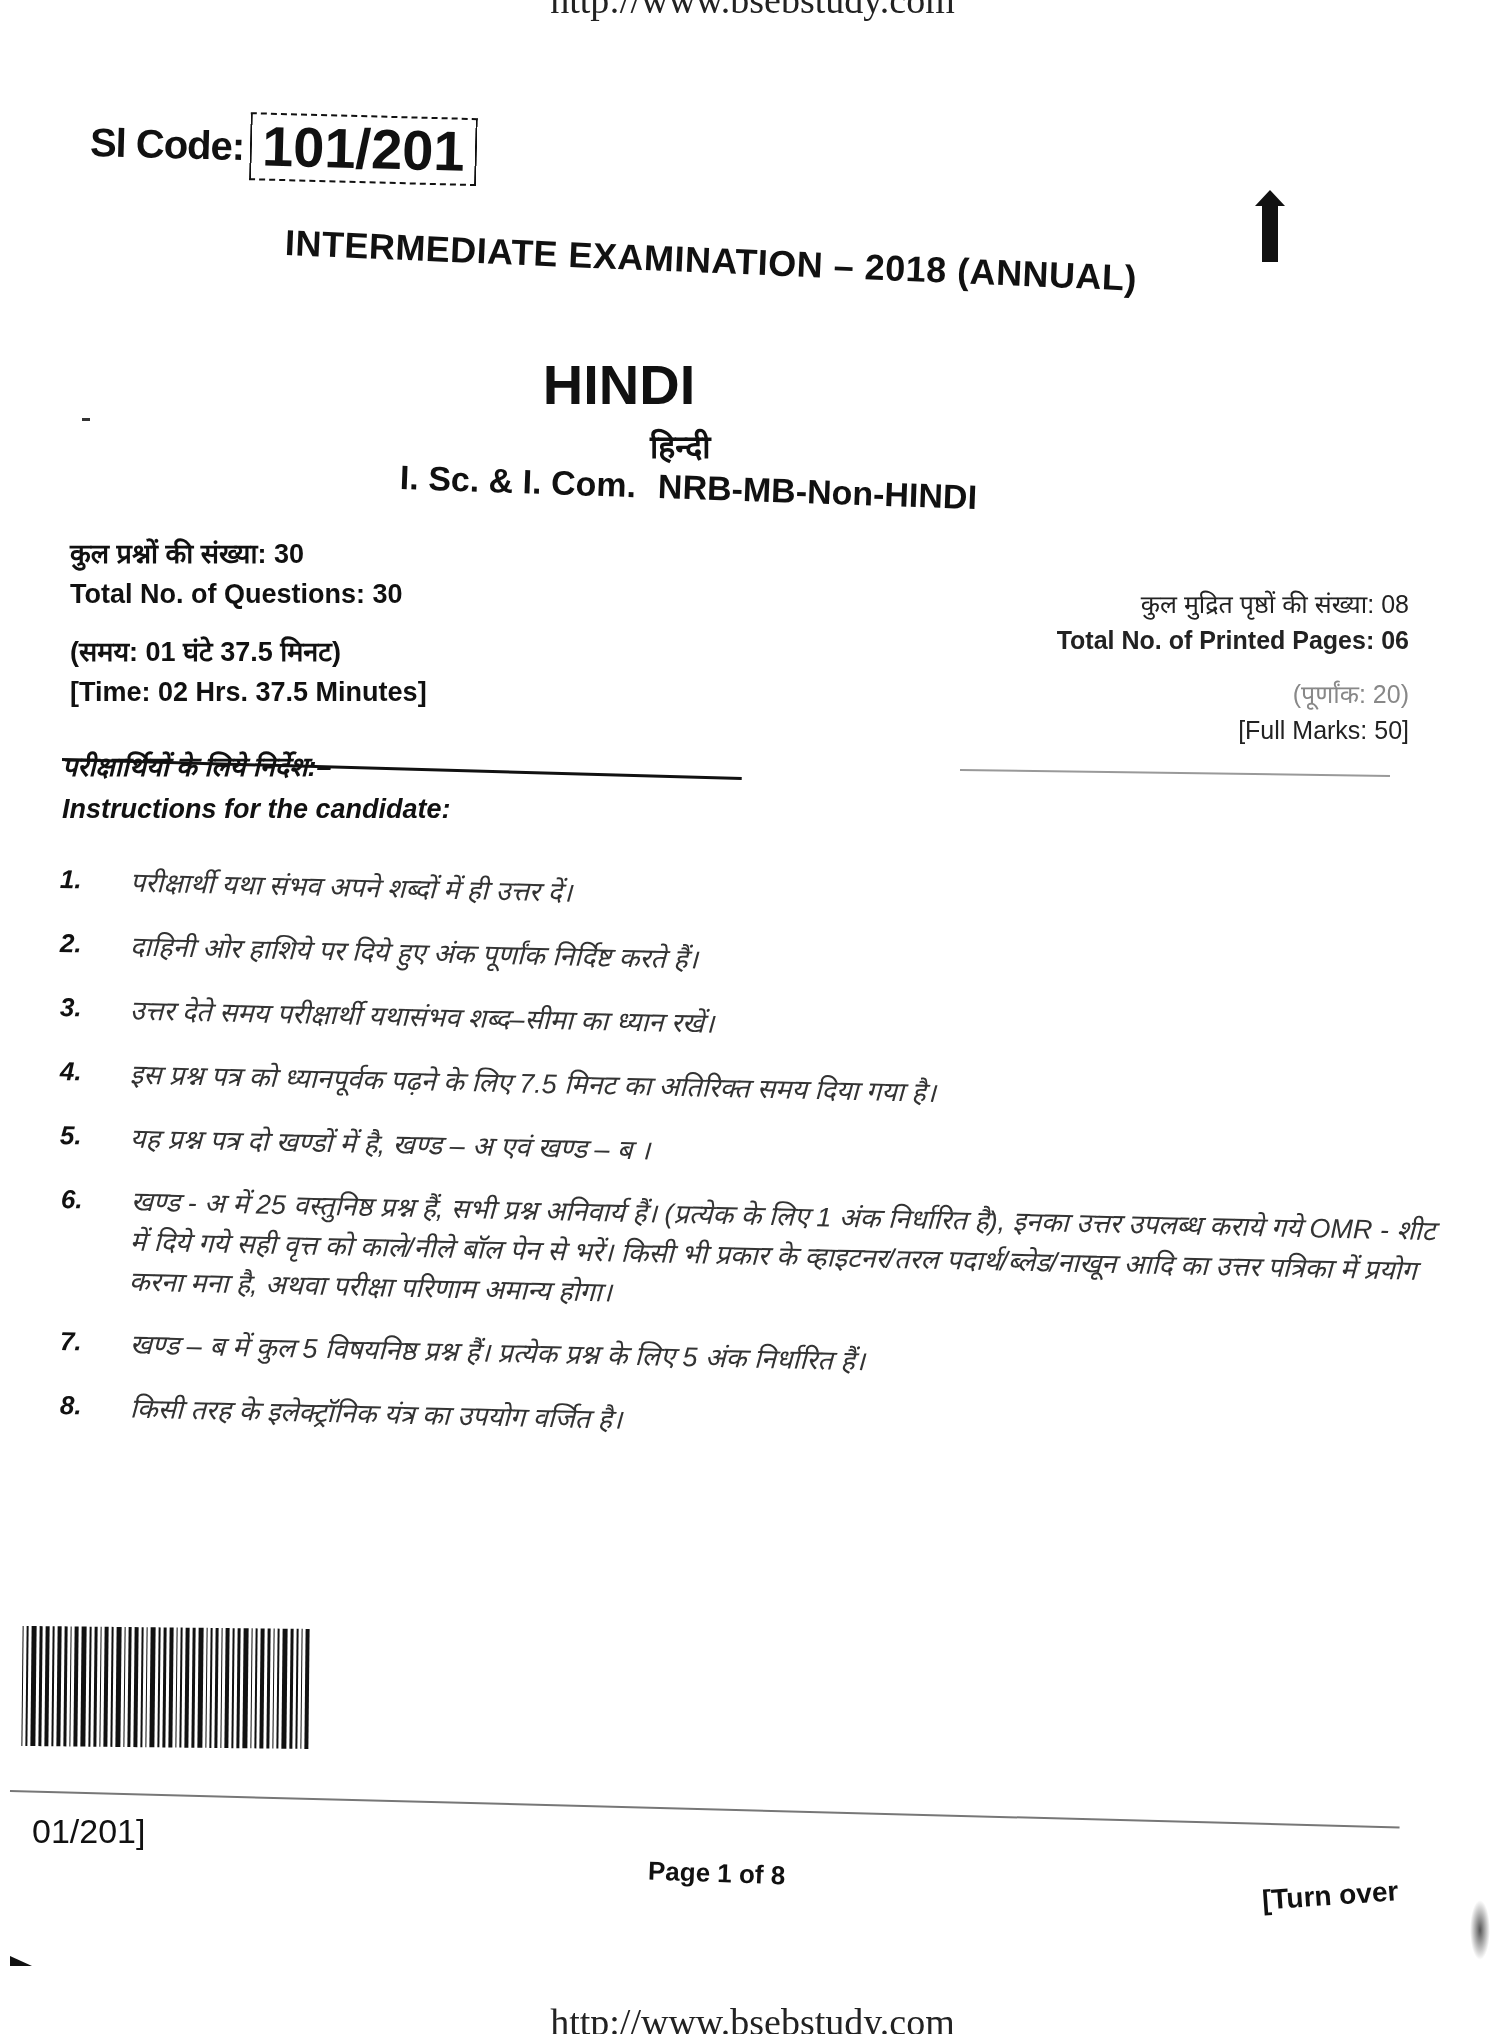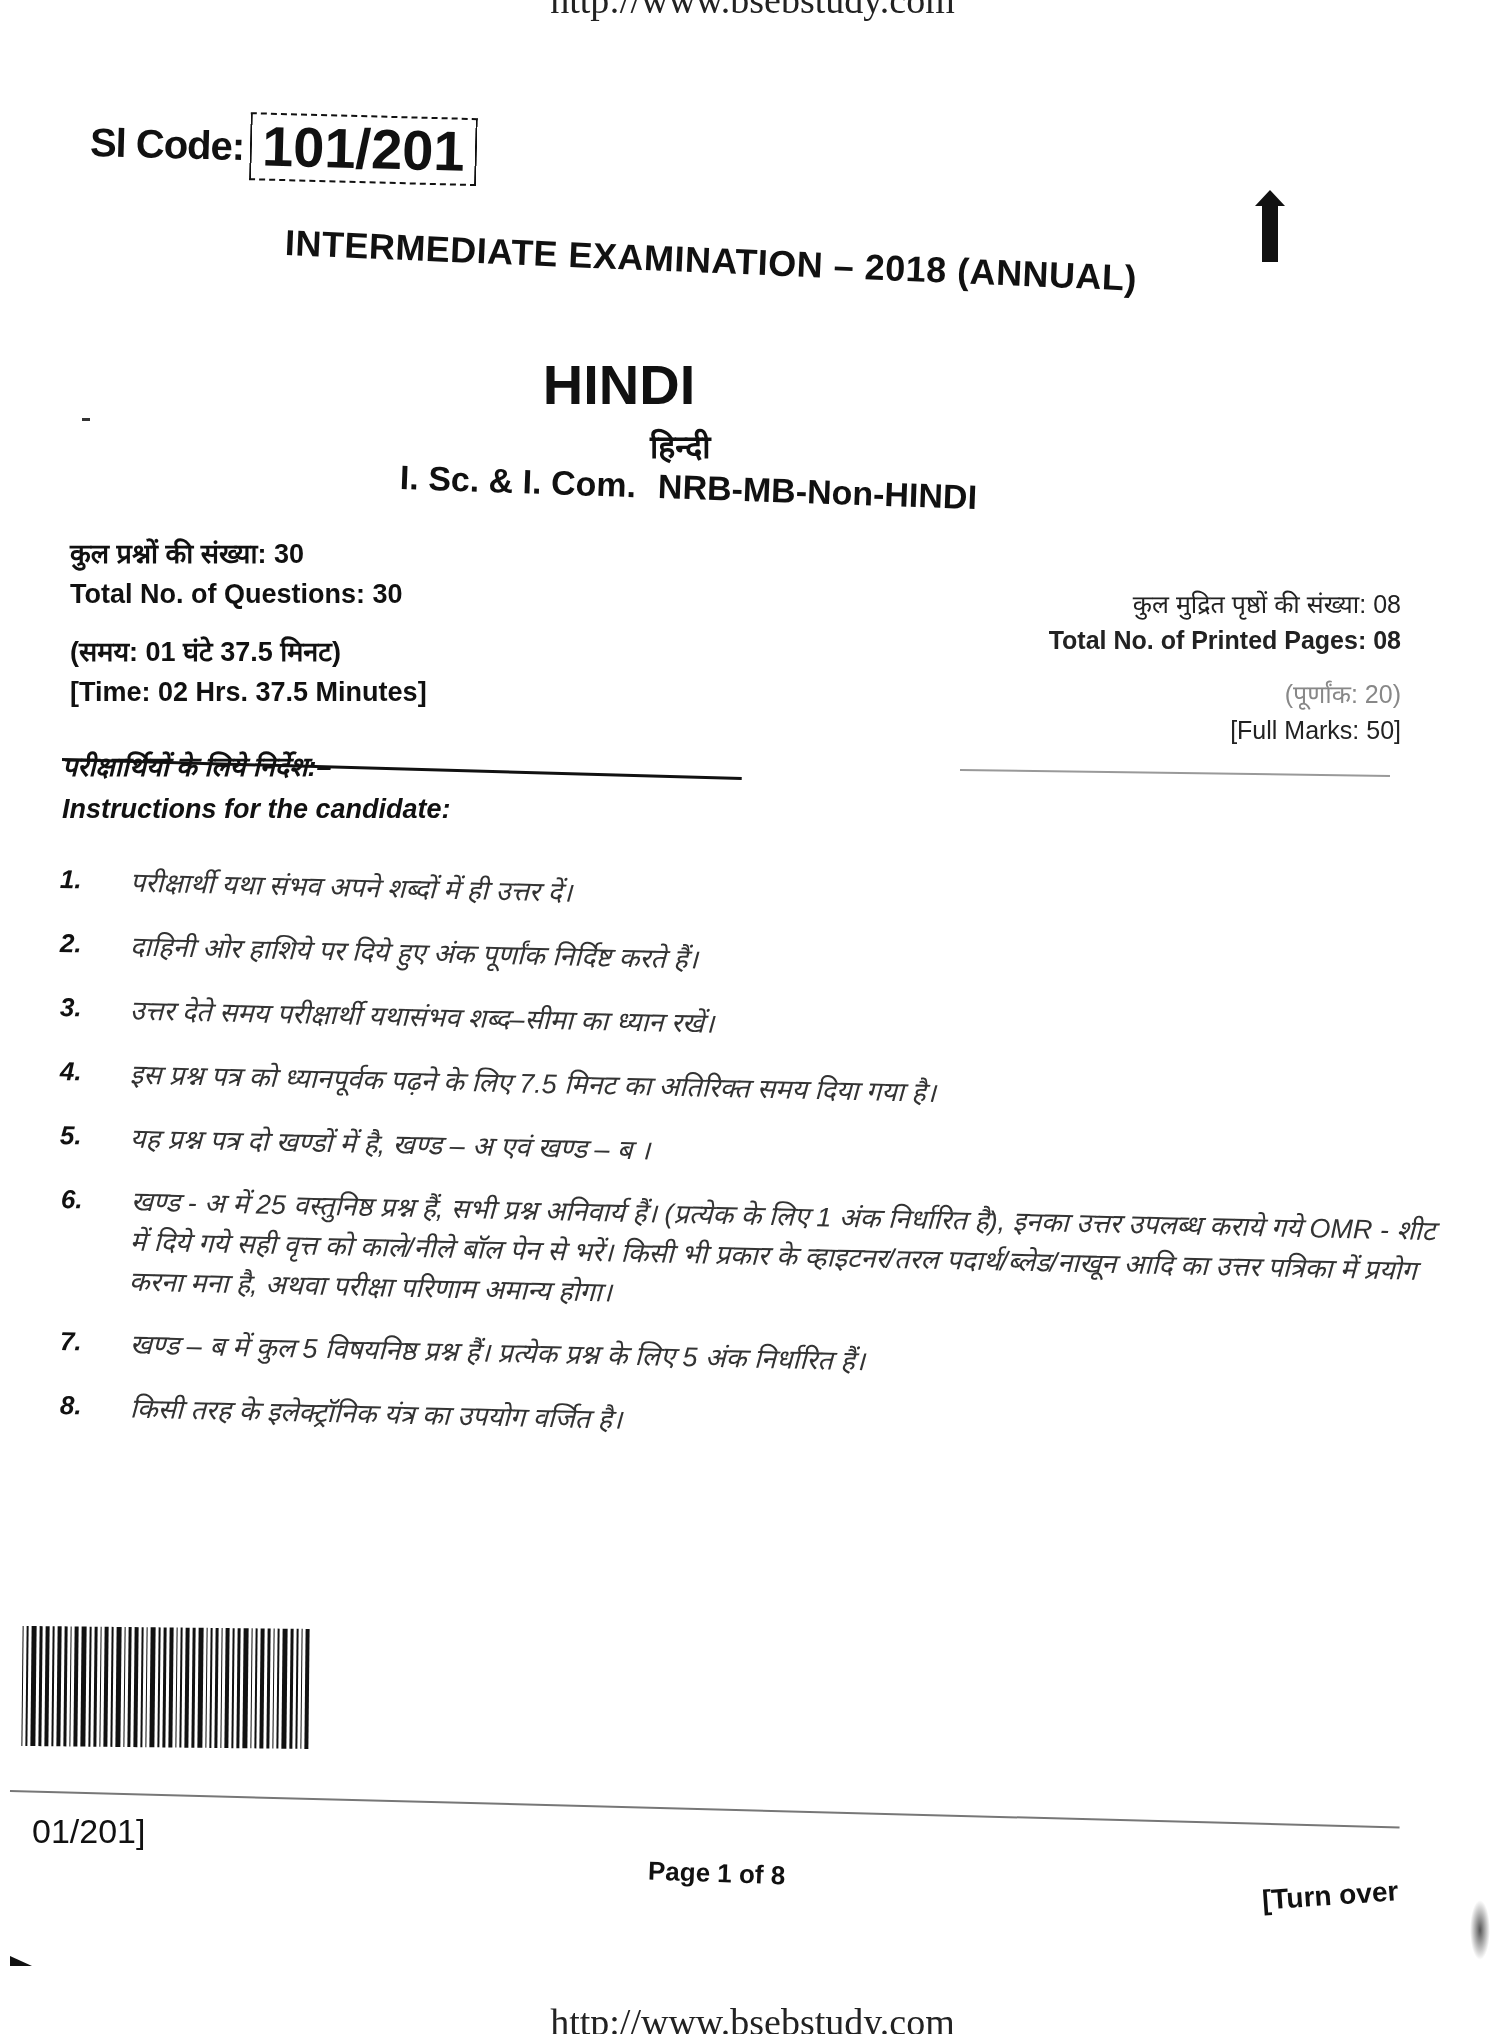--- a/index.html
+++ b/index.html
@@ -39,21 +39,21 @@
     .left-meta { left: 70px; top: 534px; font-weight: bold; }
     .left-meta .l { font-size: 27px; line-height: 40px; white-space: nowrap; }
     .left-meta .gap { height: 18px; }
     .rule-left {
       left: 62px; top: 758px; width: 680px; height: 3px; background: #111;
       transform: rotate(1.6deg); transform-origin: left center;
     }
     .instr-head { left: 62px; top: 752px; font-style: italic; font-weight: bold; }
     .instr-head .l { font-size: 27px; line-height: 42px; }
 
-    .right-meta { right: 104px; top: 586px; text-align: right; color: #222; margin-left: 17px; }
+    .right-meta { right: 96px; top: 586px; text-align: right; color: #222; margin-left: 17px; }
     .right-meta .l { font-size: 25px; line-height: 36px; white-space: nowrap; }
     .right-meta .b { font-weight: bold; }
     .right-meta .faint { color: #888; }
     .right-meta .gap { height: 18px; }
     .rule-right { left: 960px; top: 772px; width: 430px; height: 2px; background: #999; transform: rotate(0.8deg); }
 
     .instructions { left: 60px; top: 860px; width: 1390px; }
     .item { display: flex; font-style: italic; color: #333; margin-bottom: 22px; transform: rotate(1.3deg); transform-origin: left center; }
     .item .num { width: 70px; flex: none; font-size: 26px; font-weight: bold; color: #111; padding-top: 4px; }
     .item .txt { font-size: 27px; line-height: 42px; }
@@ -98,21 +98,21 @@
   <div class="l">कुल प्रश्नों की संख्या: 30</div>
   <div class="l">Total No. of Questions: 30</div>
   <div class="gap"></div>
   <div class="l">(समय: 01 घंटे 37.5 मिनट)</div>
   <div class="l">[Time: 02 Hrs. 37.5 Minutes]</div>
 </div>
 <div class="abs rule-left"></div>
 
 <div class="abs right-meta">
   <div class="l">कुल मुद्रित पृष्ठों की संख्या: 08</div>
-  <div class="l b">Total No. of Printed Pages: 08</div>
+  <div class="l b">Total No. of Printed Pages: 06</div>
   <div class="gap"></div>
   <div class="l faint">(पूर्णांक: 20)</div>
   <div class="l">[Full Marks: 50]</div>
 </div>
 <div class="abs rule-right"></div>
 
 <div class="abs instr-head" style="top:746px;">
   <div class="l">परीक्षार्थियों के लिये निर्देश:–</div>
   <div class="l">Instructions for the candidate:</div>
 </div>

